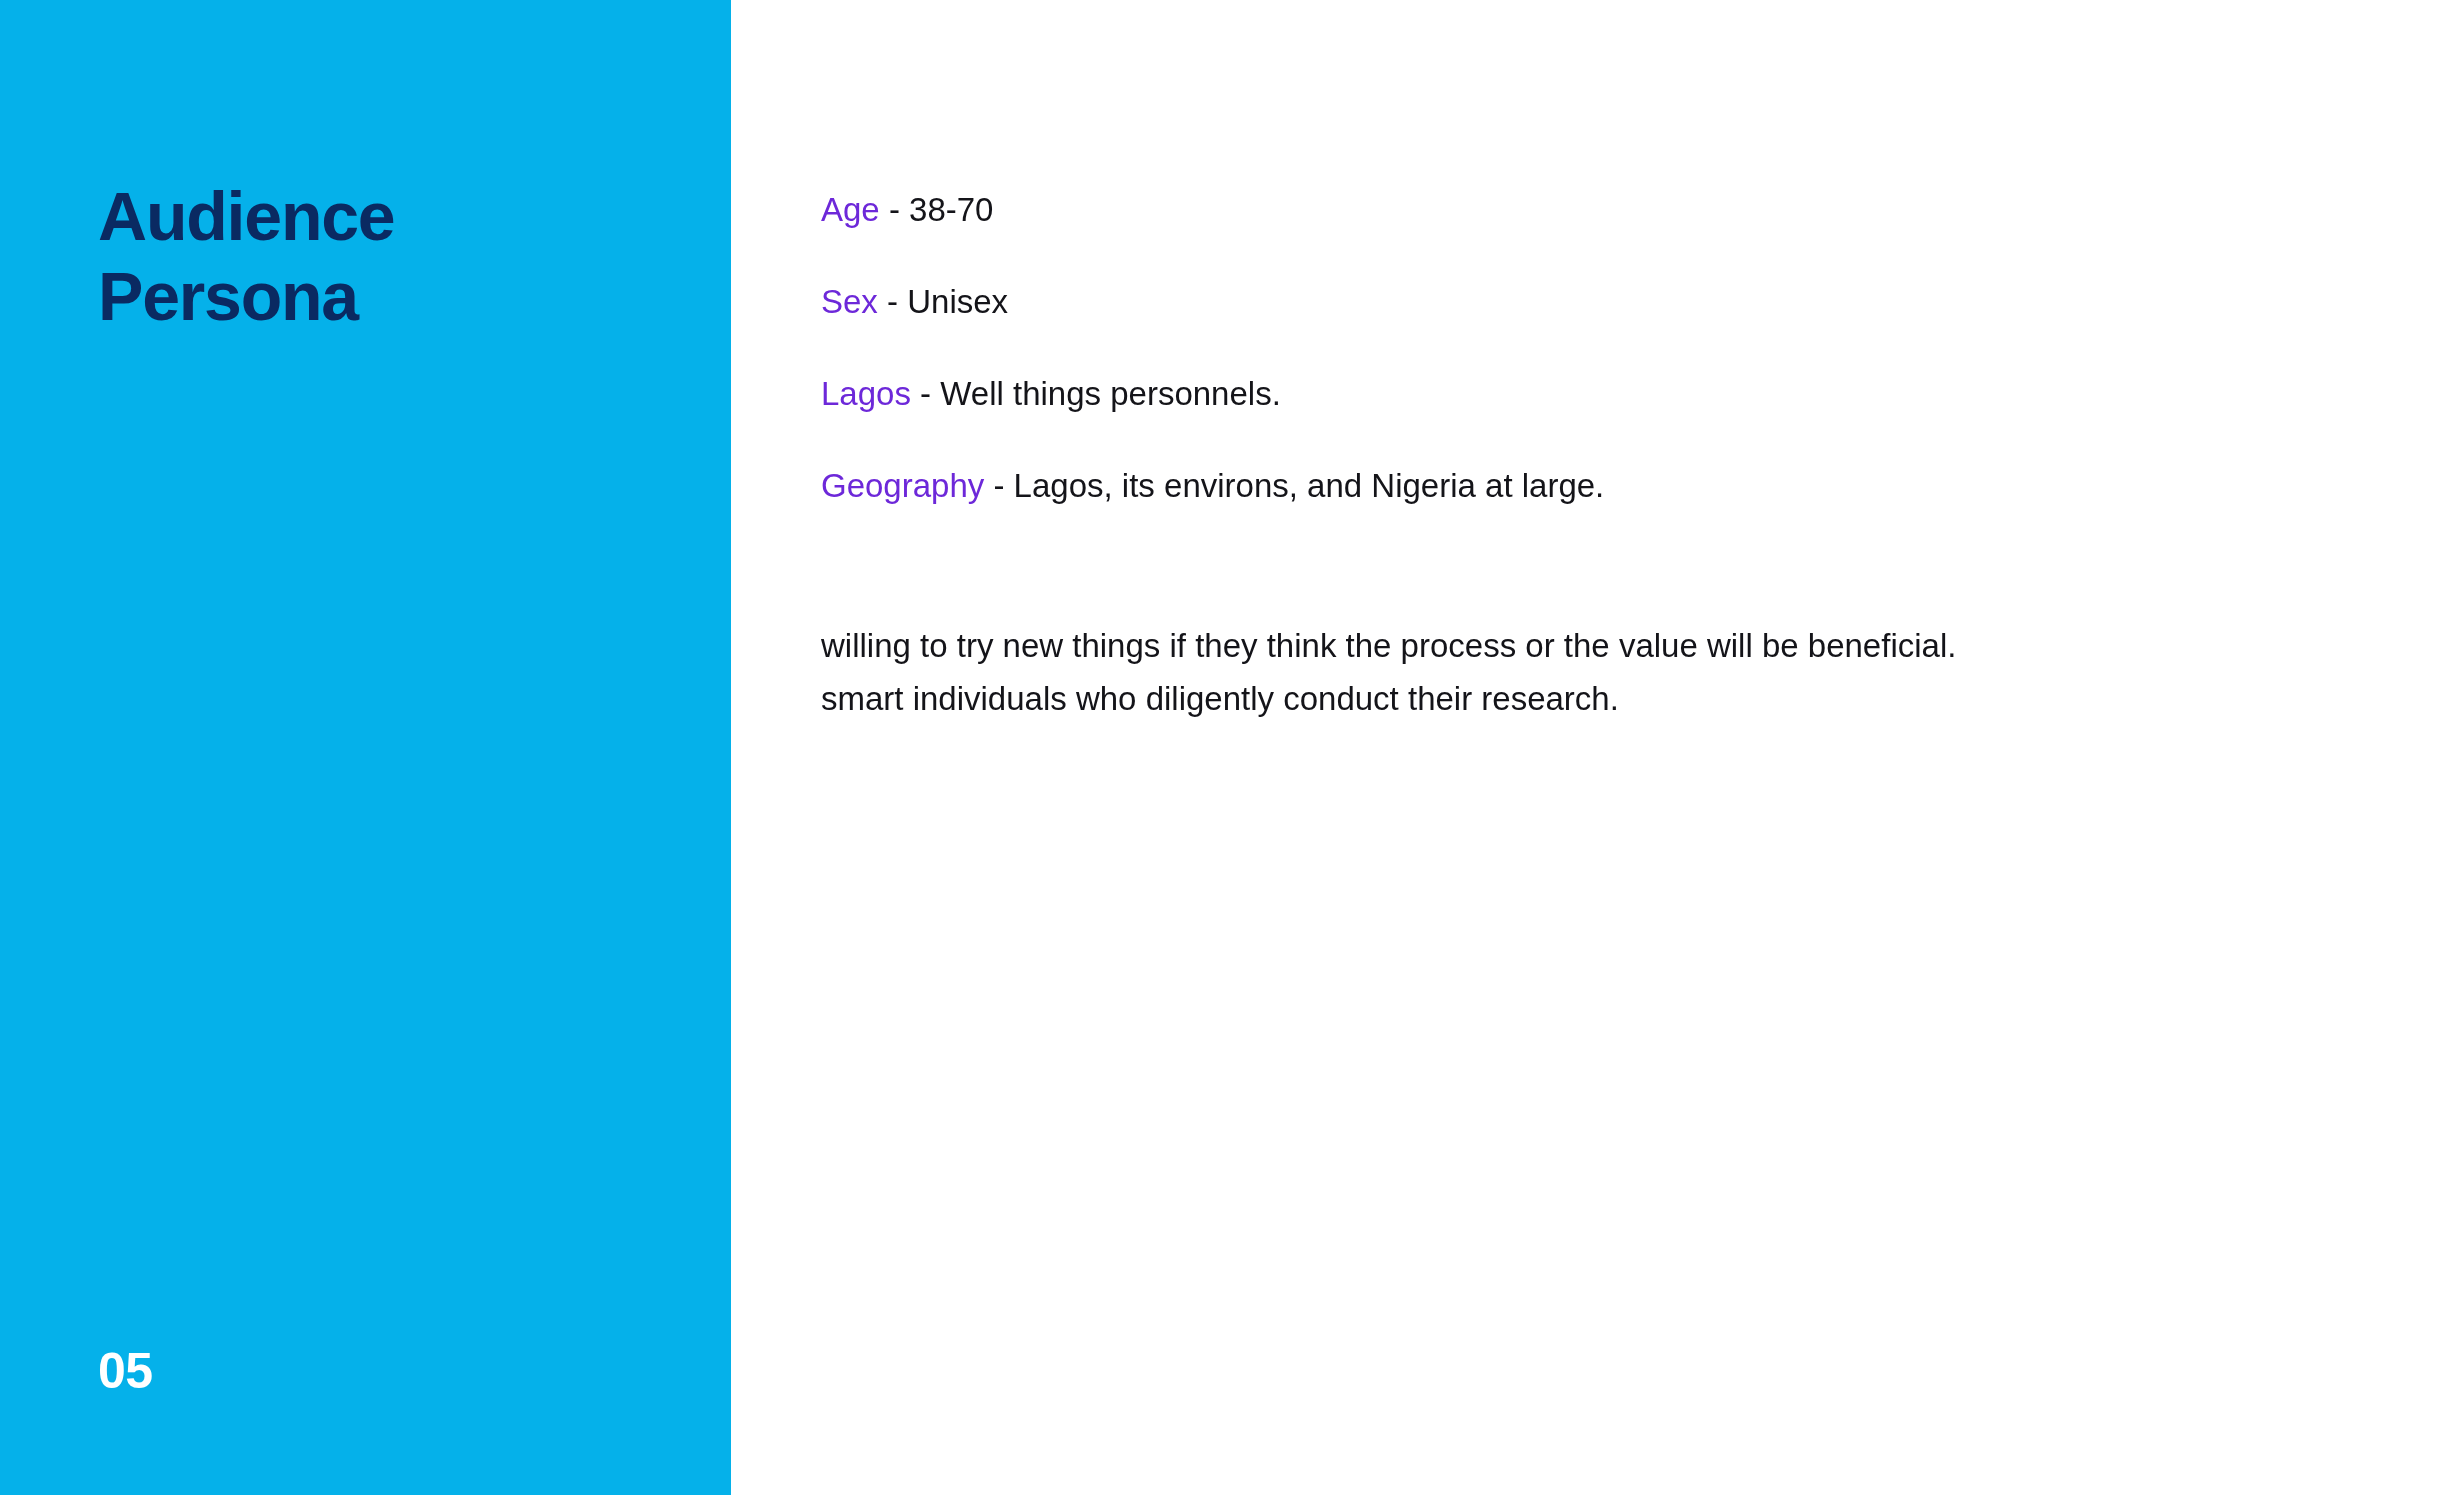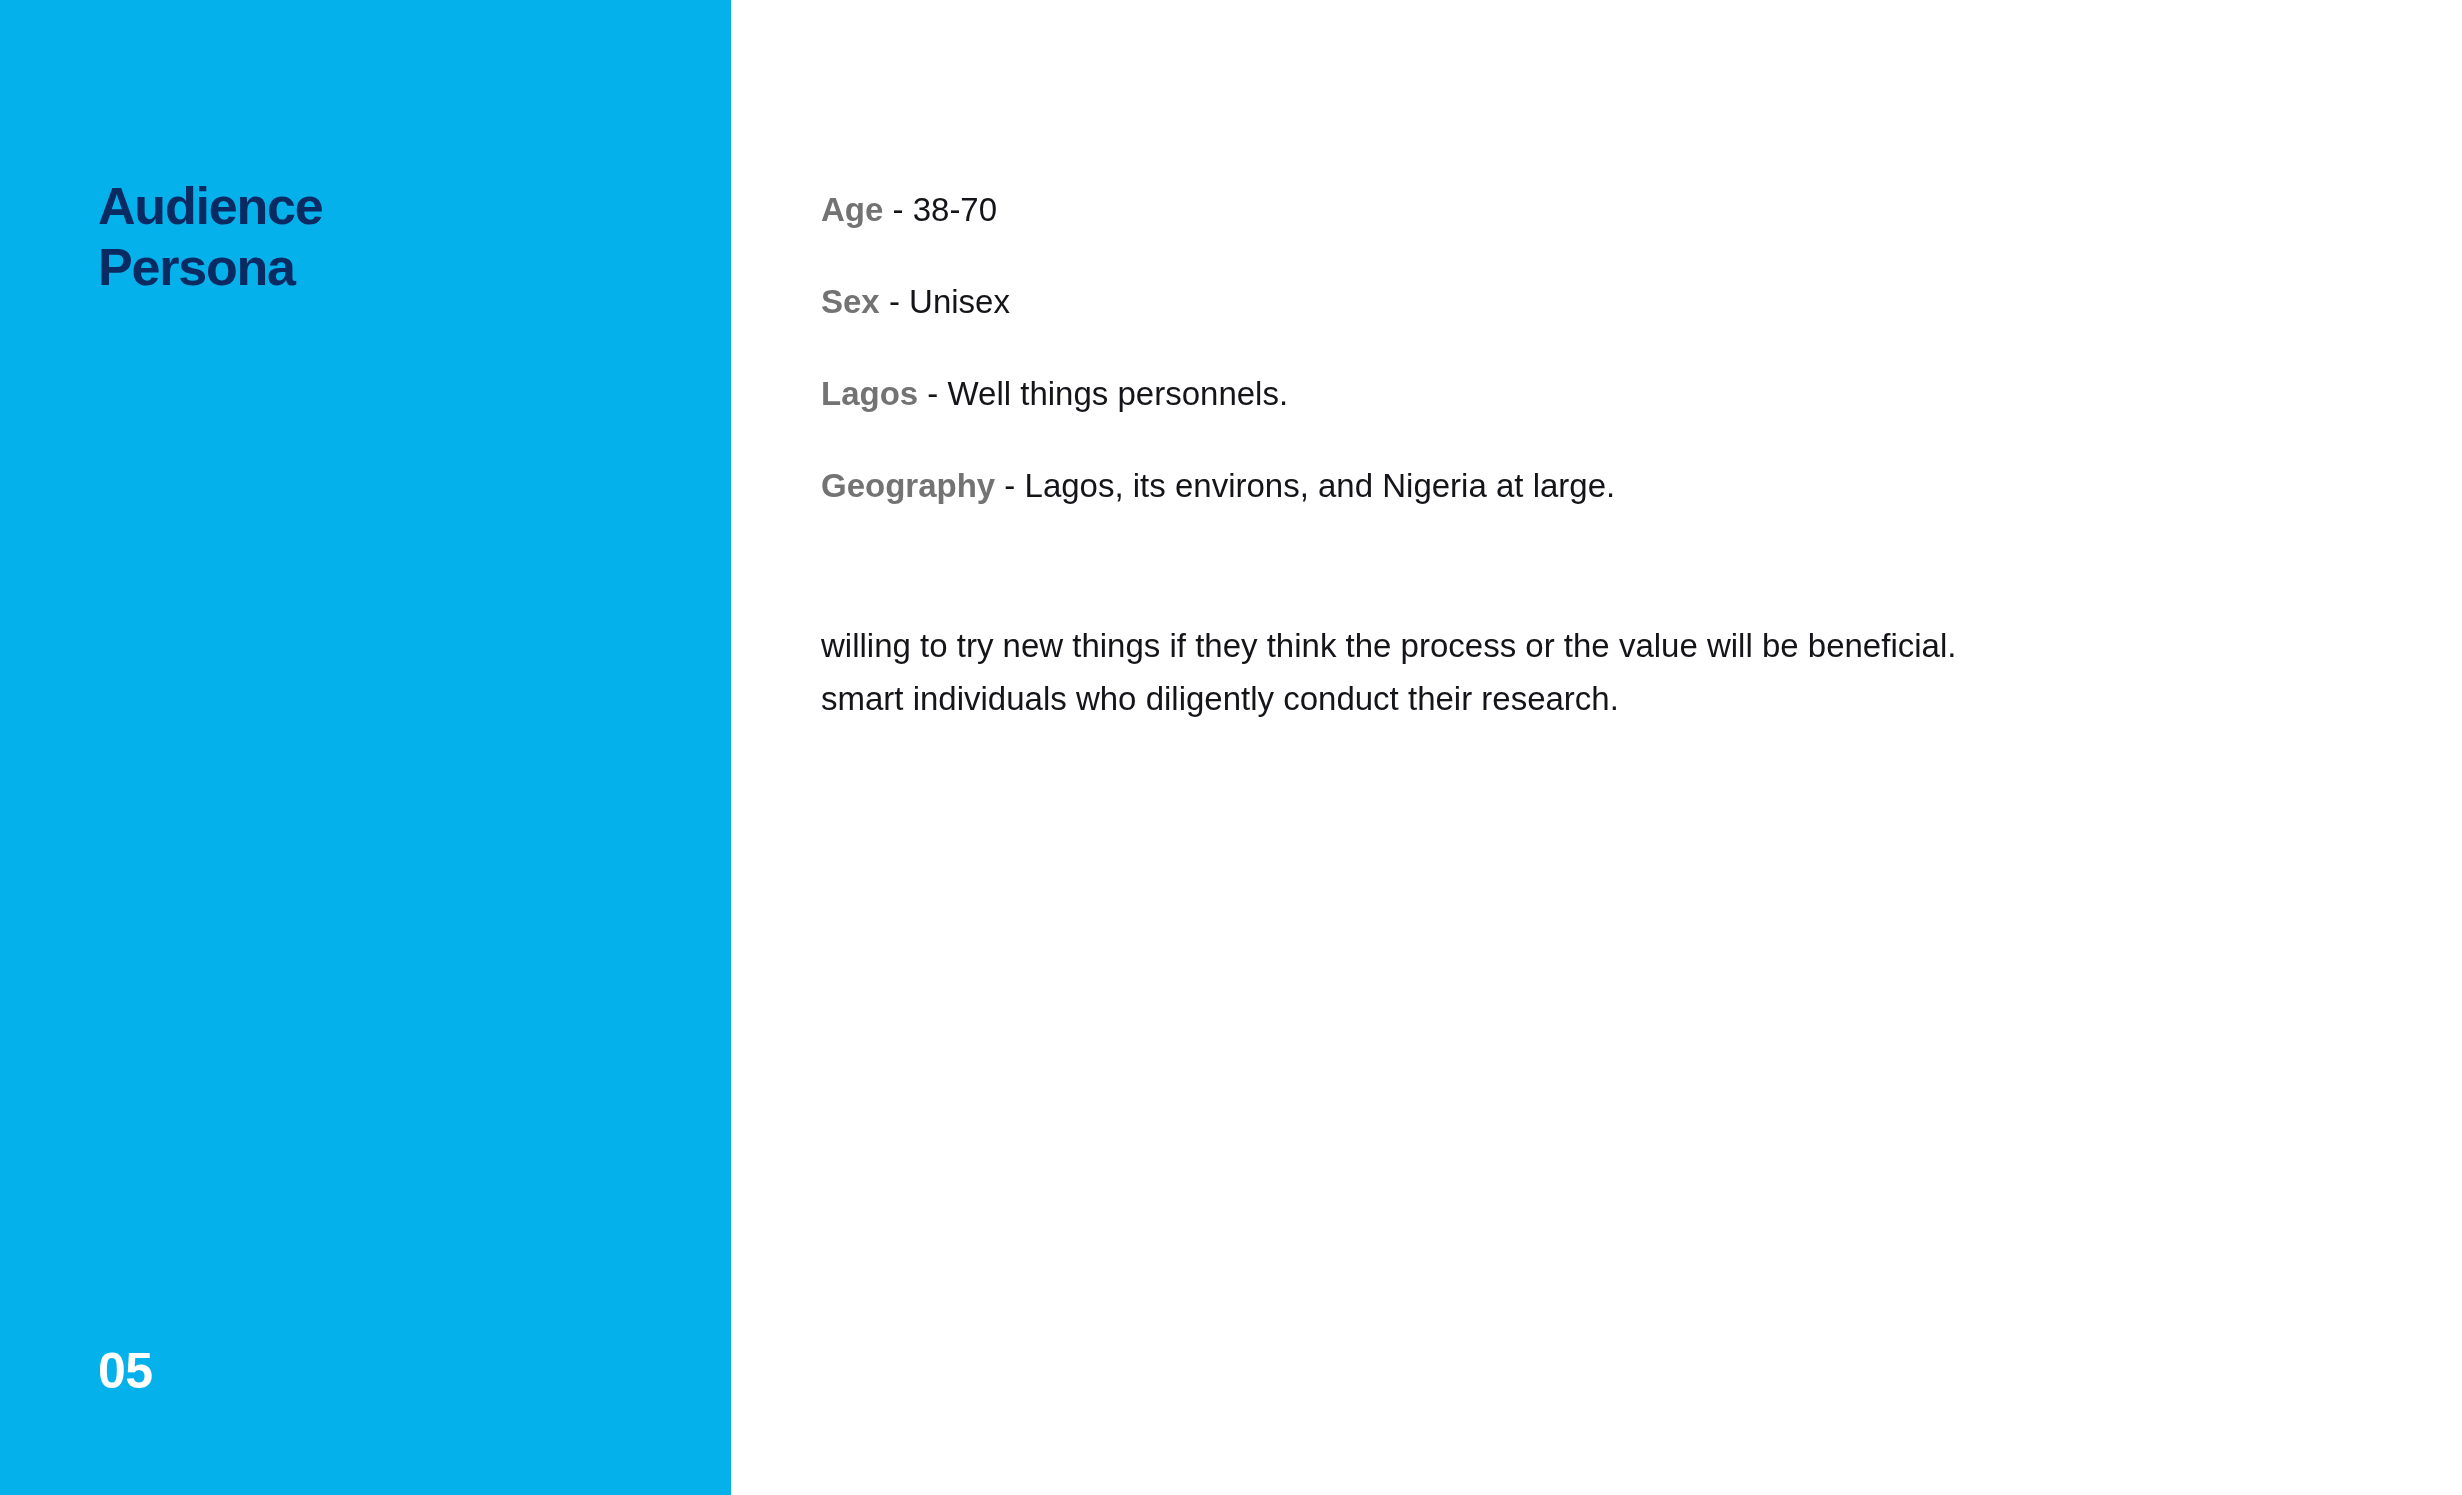--- a/index.html
+++ b/index.html
@@ -26,21 +26,21 @@
     width: 731px;
     height: 1495px;
     background: #05b1ea;
   }
   .slide-title {
     position: absolute;
     left: 98px;
     top: 176px;
     width: 586px;
     color: #0a2a62;
-    font-size: 52px;
+    font-size: 68px;
     font-weight: bold;
     line-height: 1.18;
     letter-spacing: -1.2px;
   }
   .slide-number {
     position: absolute;
     left: 98px;
     top: 1342px;
     color: #ffffff;
     font-size: 50px;
@@ -54,22 +54,22 @@
     width: 1483px;
   }
   .fact-line {
     color: #0f0f14;
     font-size: 33px;
     line-height: 1.0;
     margin-bottom: 59px;
     white-space: nowrap;
   }
   .fact-label {
-    color: #737373;
-    font-weight: bold;
+    color: #6d28d9;
+    font-weight: normal;
   }
   .fact-value {
     color: #141419;
   }
   .paragraph {
     margin-top: 117px;
     color: #141419;
     font-size: 33px;
     line-height: 1.62;
     text-align: justify;

